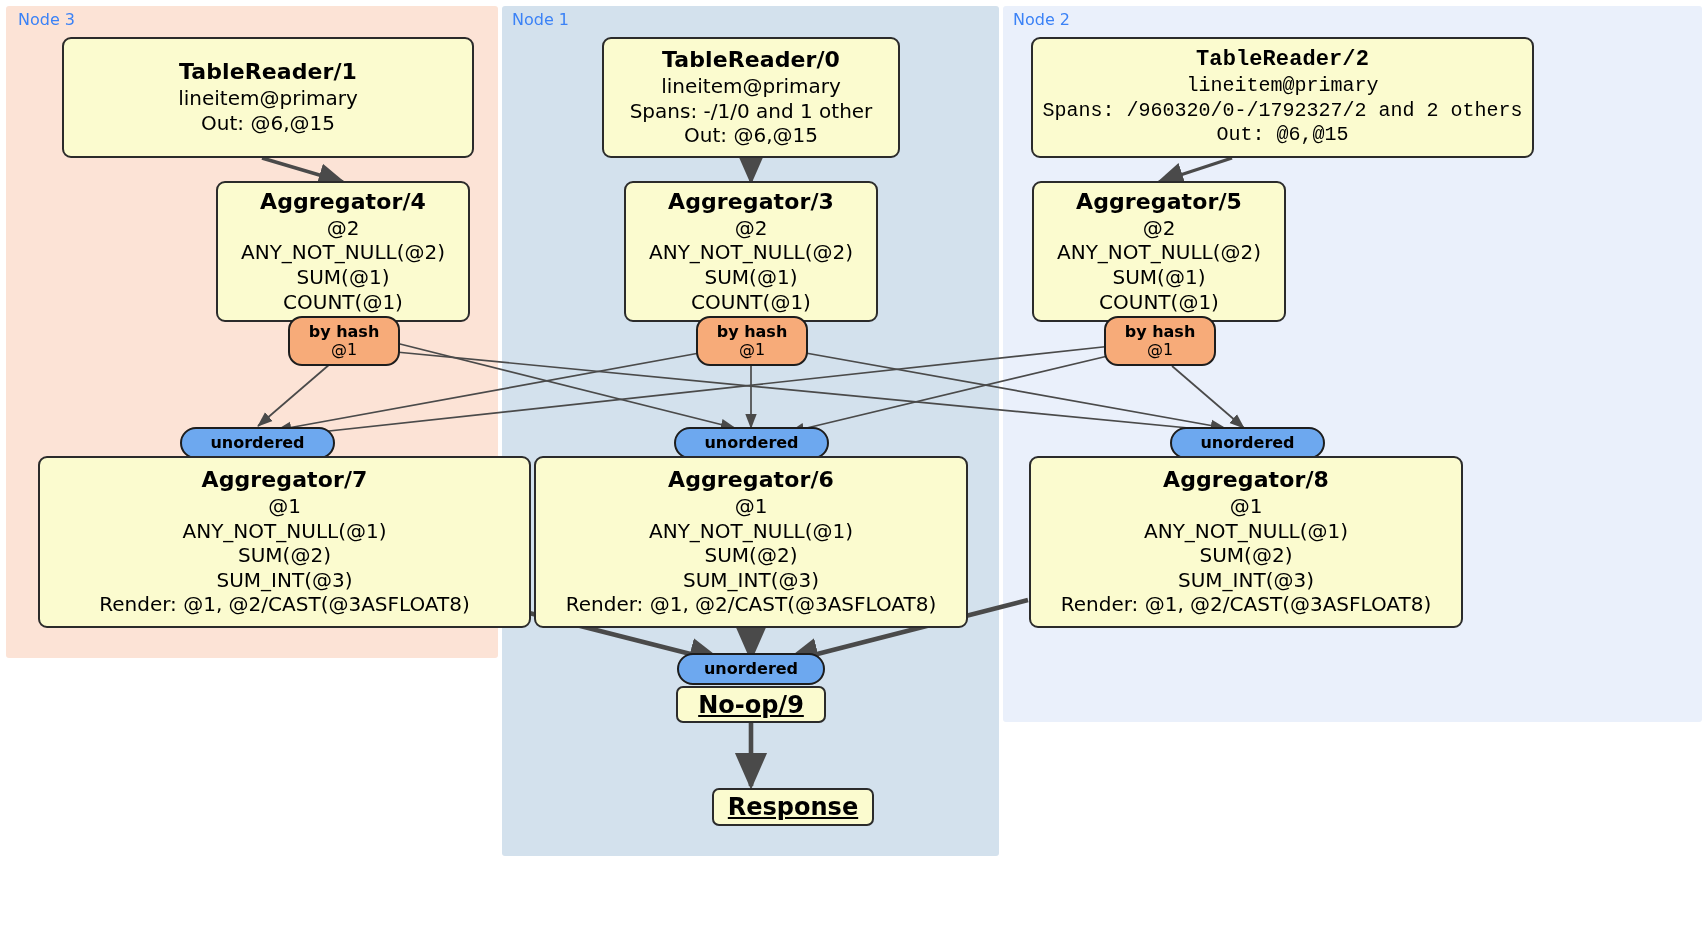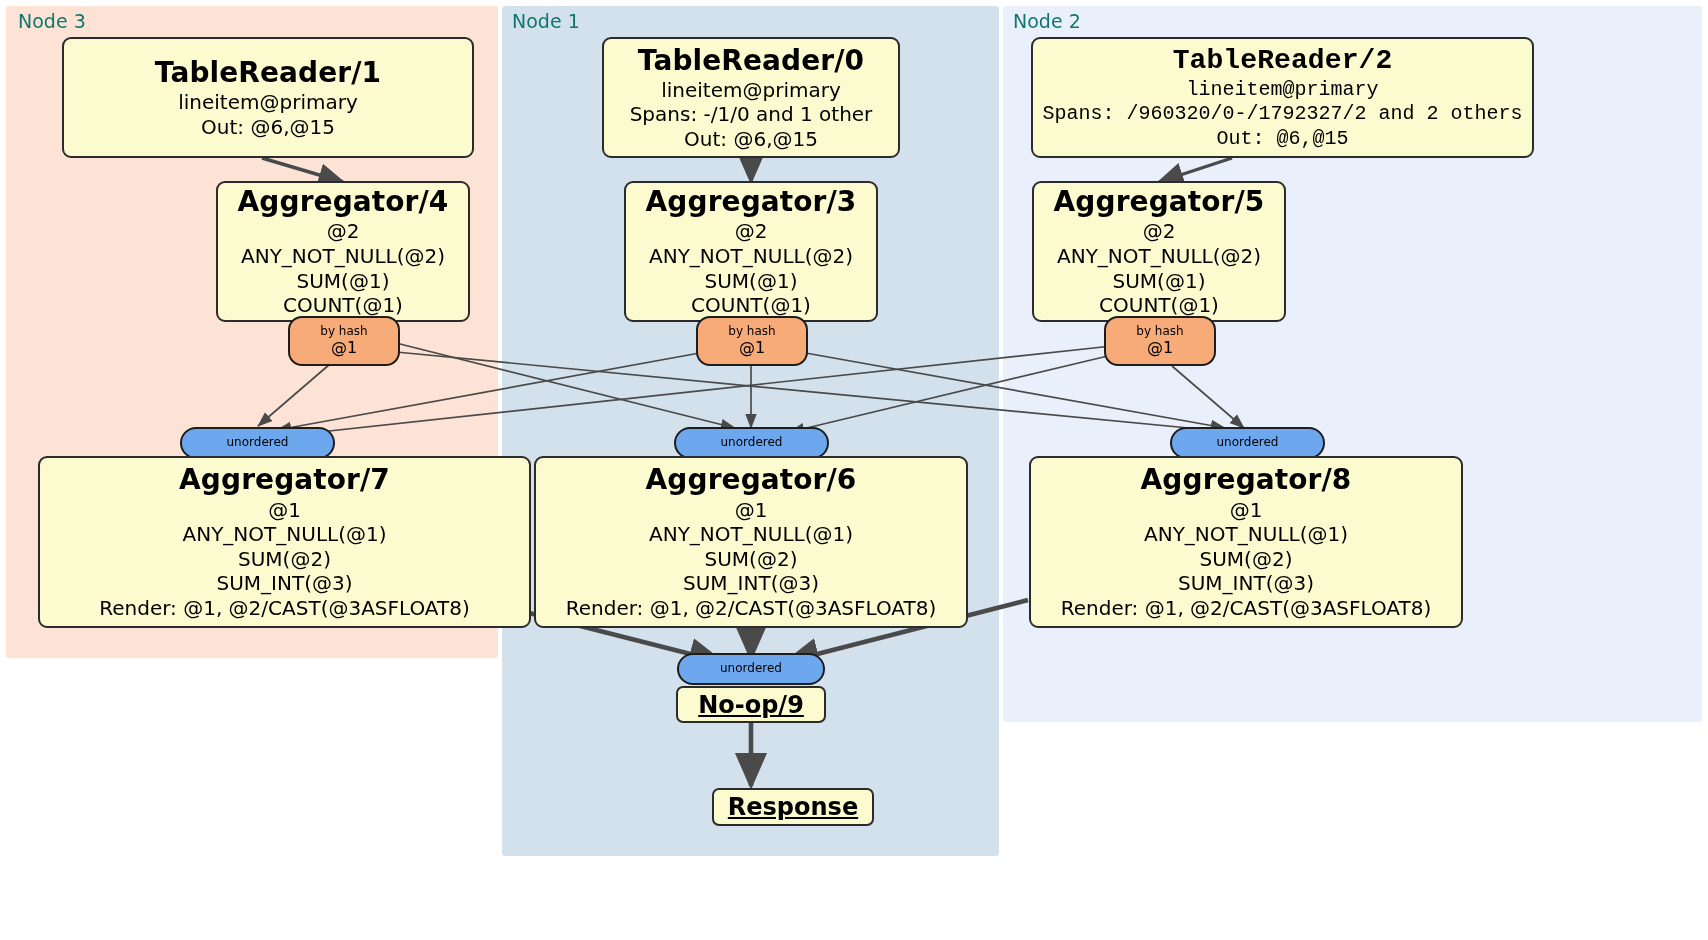--- a/index.html
+++ b/index.html
@@ -20,42 +20,42 @@
     left: 0; top: 0;
     width: 1708px; height: 940px;
     pointer-events: none;
   }
   .panel {
     position: absolute;
     border-radius: 3px;
   }
   .panel-label {
     position: absolute;
-    font-size: 19px;
-    color: #0f766e;
+    font-size: 16px;
+    color: #3b82f6;
     font-family: "DejaVu Sans", sans-serif;
     white-space: nowrap;
   }
   .node-box {
     position: absolute;
     box-sizing: border-box;
     background: #fbfbcf;
     border: 2.2px solid #2b2b2b;
     border-radius: 9px;
     text-align: center;
     display: flex;
     flex-direction: column;
     justify-content: center;
     align-items: center;
     padding: 5px 10px;
     color: #000;
   }
   .node-title {
     font-weight: bold;
-    font-size: 28px;
+    font-size: 22px;
     line-height: 1.22;
     letter-spacing: .1px;
   }
   .node-line {
     font-size: 20px;
     line-height: 1.23;
     white-space: nowrap;
   }
   .pill {
     position: absolute;
@@ -71,22 +71,22 @@
   }
   .pill-hash {
     background: #f7ab79;
     border-radius: 14px;
   }
   .pill-unordered {
     background: #6da8ef;
     border-radius: 16px;
   }
   .pill-title {
-    font-weight: normal;
-    font-size: 12px;
+    font-weight: bold;
+    font-size: 16px;
     line-height: 1.15;
   }
   .pill-sub {
     font-size: 16px;
     line-height: 1.15;
   }
   .compact-box {
     position: absolute;
     box-sizing: border-box;
     background: #fbfbcf;

